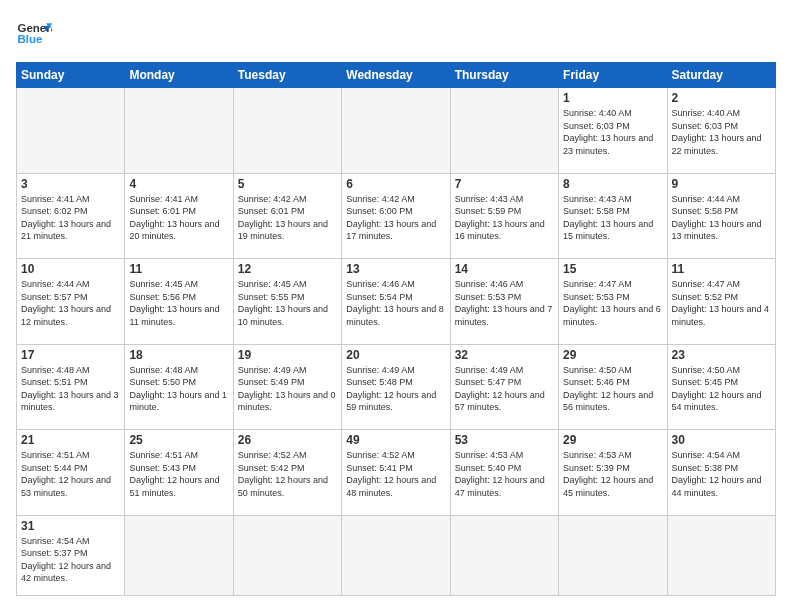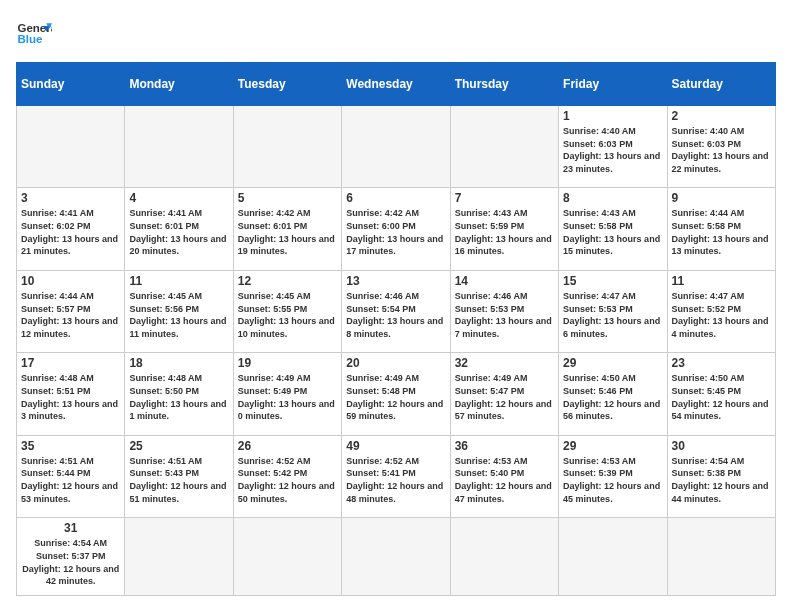--- a/index.html
+++ b/index.html
@@ -50,51 +50,49 @@
       border: 1px solid #ccc;
       border-collapse: collapse;
       width: 100%;
       table-layout: fixed;
     }
     .calendar th {
       background: #1565C0;
       color: #fff;
       font-size: 12px;
       font-weight: bold;
-      padding: 14px 4px;
+      padding: 5px 4px;
       text-align: left;
       border: 1px solid #1565C0;
     }
     .calendar td {
       border: 1px solid #ccc;
       vertical-align: top;
       padding: 3px 4px;
       font-size: 9.5px;
       color: #333;
       background: #fff;
       height: 78px;
     }
     .calendar td.empty {
       background: #f5f5f5;
     }
     .calendar td.last-row {
       height: 60px;
-      text-align: center;
     }
     .day-num {
       font-size: 12px;
       font-weight: bold;
       display: block;
       margin-bottom: 2px;
     }
     .day-info {
       font-size: 9px;
       line-height: 1.4;
       color: #333;
-      font-weight: bold;
     }
   </style>
 </head>
 <body>
 
 <div class="page">
   <div class="header">
     <div class="logo">
       <svg class="logo-icon" viewBox="0 0 50 50">
         <text x="2" y="22" font-size="16" font-weight="bold" fill="#333">General</text>
@@ -268,21 +266,21 @@
           </td>
           <td>
             <span class="day-num">23</span>
             <div class="day-info" style="white-space: pre-line;">Sunrise: 4:50 AM
 Sunset: 5:45 PM
 Daylight: 12 hours and 54 minutes.</div>
           </td>
         </tr>
         <tr>
           <td>
-            <span class="day-num">35</span>
+            <span class="day-num">21</span>
             <div class="day-info" style="white-space: pre-line;">Sunrise: 4:51 AM
 Sunset: 5:44 PM
 Daylight: 12 hours and 53 minutes.</div>
           </td>
           <td>
             <span class="day-num">25</span>
             <div class="day-info" style="white-space: pre-line;">Sunrise: 4:51 AM
 Sunset: 5:43 PM
 Daylight: 12 hours and 51 minutes.</div>
           </td>
@@ -292,21 +290,21 @@
 Sunset: 5:42 PM
 Daylight: 12 hours and 50 minutes.</div>
           </td>
           <td>
             <span class="day-num">49</span>
             <div class="day-info" style="white-space: pre-line;">Sunrise: 4:52 AM
 Sunset: 5:41 PM
 Daylight: 12 hours and 48 minutes.</div>
           </td>
           <td>
-            <span class="day-num">36</span>
+            <span class="day-num">53</span>
             <div class="day-info" style="white-space: pre-line;">Sunrise: 4:53 AM
 Sunset: 5:40 PM
 Daylight: 12 hours and 47 minutes.</div>
           </td>
           <td>
             <span class="day-num">29</span>
             <div class="day-info" style="white-space: pre-line;">Sunrise: 4:53 AM
 Sunset: 5:39 PM
 Daylight: 12 hours and 45 minutes.</div>
           </td>

